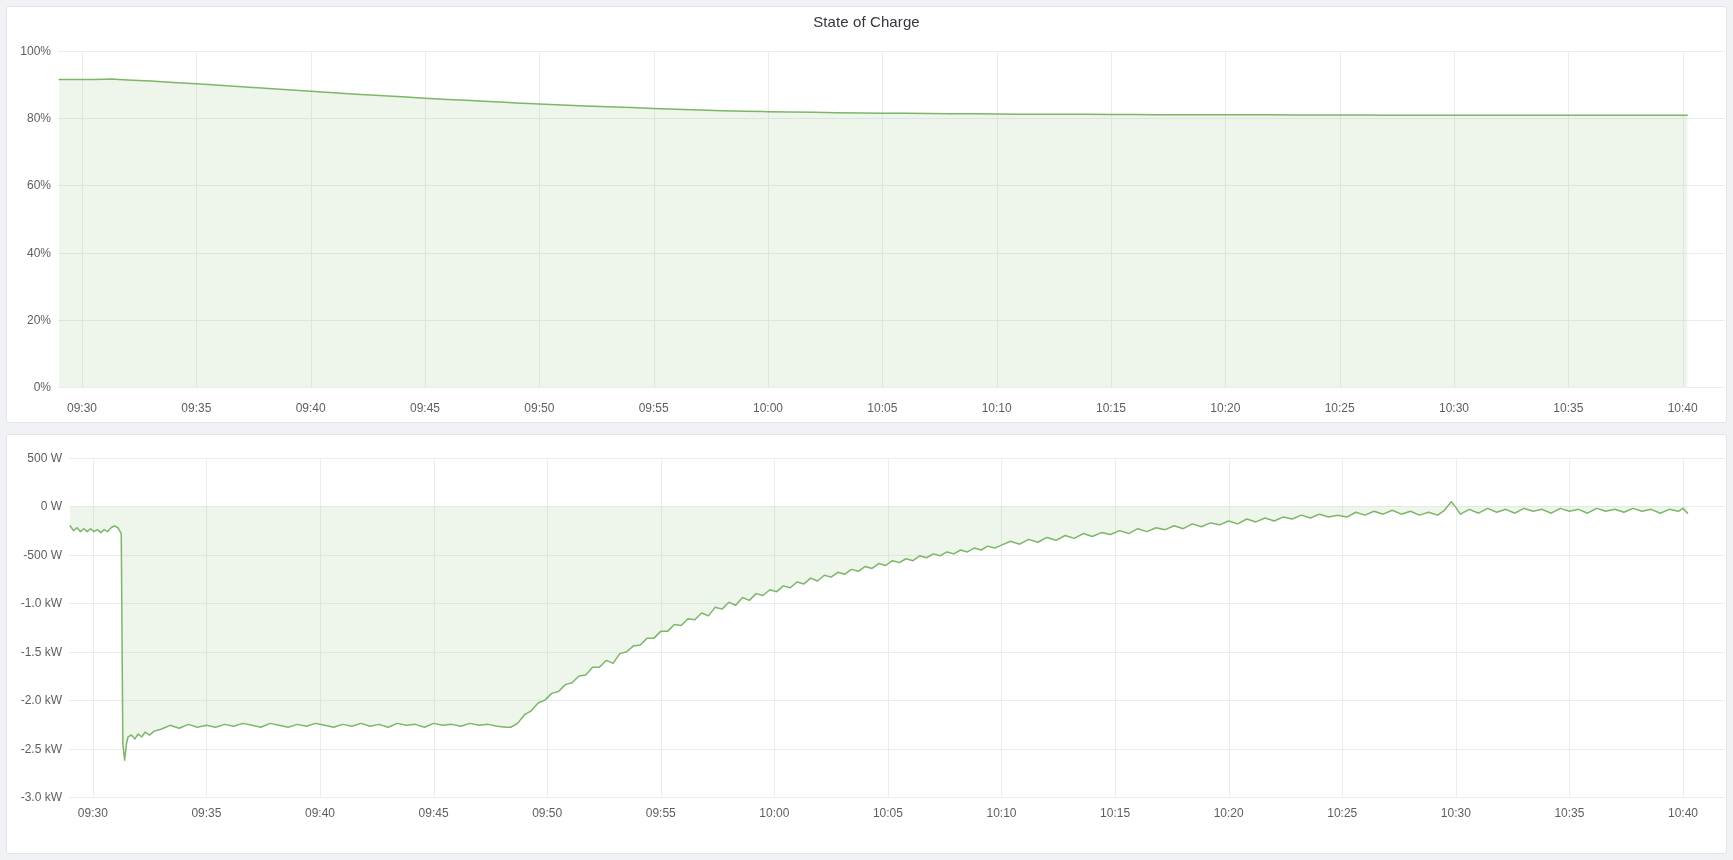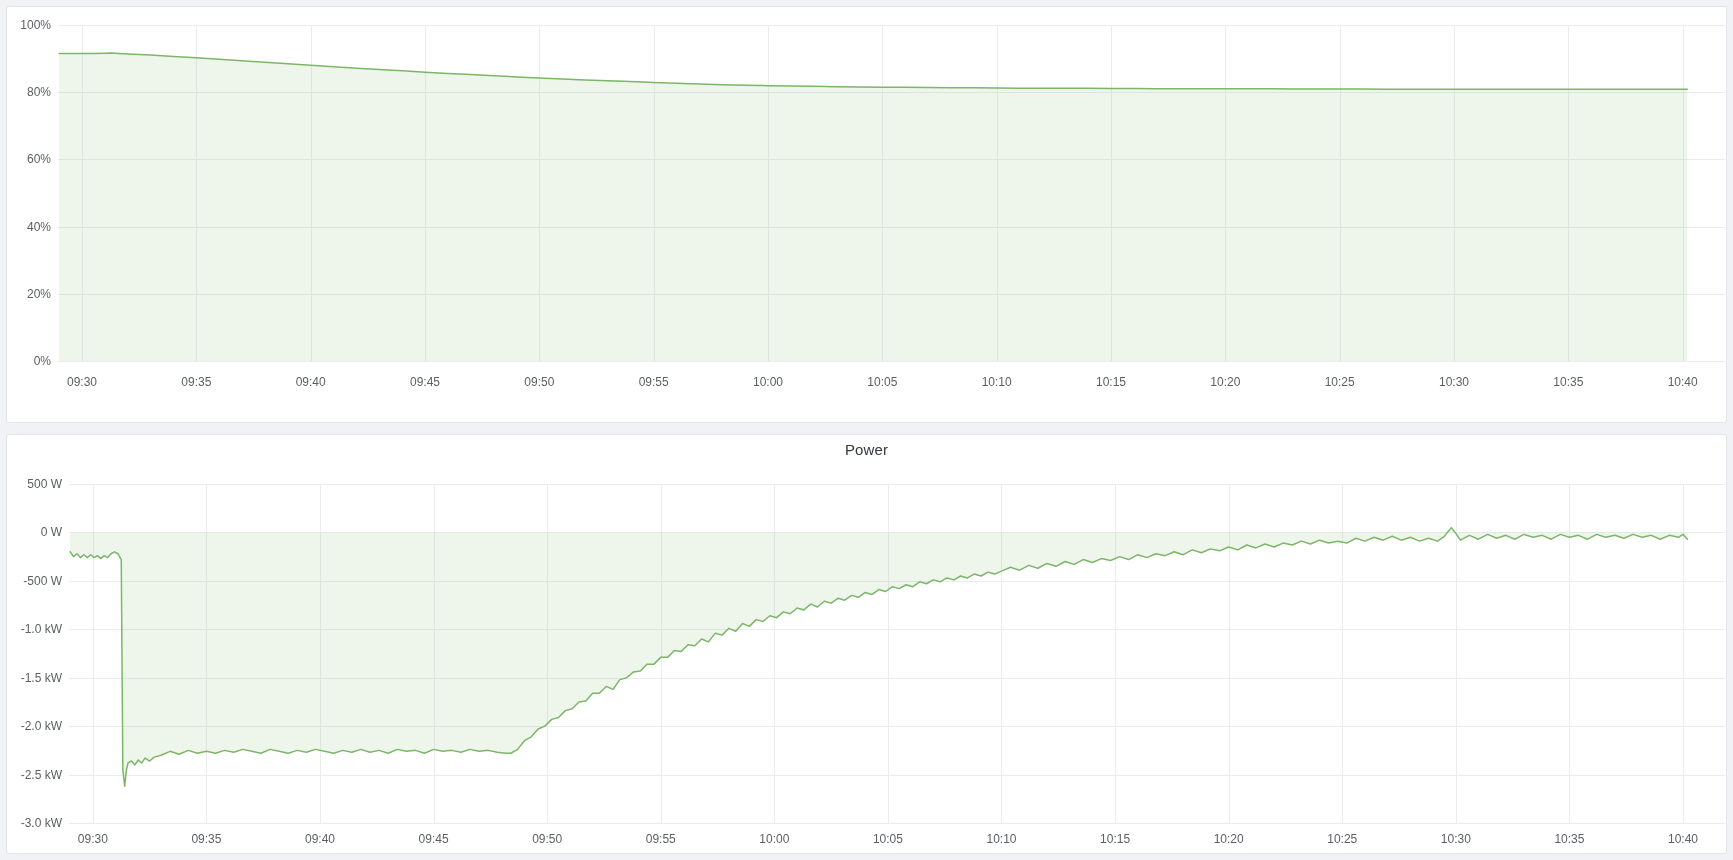--- a/index.html
+++ b/index.html
@@ -27,20 +27,23 @@
     font-size:15px;font-weight:500;color:#33363d;letter-spacing:0.1px;
   }
   .chart-svg{display:block;}
   .gridline{stroke:#ebecef;stroke-width:1;}
   .axis-label{fill:#5b5e64;font-size:12px;font-family:"Liberation Sans",sans-serif;}
 </style>
 </head>
 <body>
 
 <div class="panel panel-1">
+  <div class="panel-header">
+    <span class="panel-title">State of Charge</span>
+  </div>
   <svg class="chart-svg" id="chart0" width="1721" height="391">
       <g shape-rendering="crispEdges">
         <line x1="51" x2="1718" y1="354.5" y2="354.5" class="gridline"></line>
         <line x1="51" x2="1718" y1="287.5" y2="287.5" class="gridline"></line>
         <line x1="51" x2="1718" y1="220.5" y2="220.5" class="gridline"></line>
         <line x1="51" x2="1718" y1="152.5" y2="152.5" class="gridline"></line>
         <line x1="51" x2="1718" y1="85.5" y2="85.5" class="gridline"></line>
         <line x1="51" x2="1718" y1="18.5" y2="18.5" class="gridline"></line>
         <line x1="75.5" x2="75.5" y1="18" y2="354" class="gridline"></line>
         <line x1="189.5" x2="189.5" y1="18" y2="354" class="gridline"></line>
@@ -80,23 +83,20 @@
         <text x="1447.0267489711935" y="379" text-anchor="middle" class="axis-label">10:30</text>
         <text x="1561.3614540466394" y="379" text-anchor="middle" class="axis-label">10:35</text>
         <text x="1675.6961591220852" y="379" text-anchor="middle" class="axis-label">10:40</text>
       </g>
       <path d="M52.14,354.00 L52.14,46.56 L75.01,46.56 L86.44,46.39 L97.88,46.22 L104.74,46.06 L111.60,46.39 L120.74,46.90 L143.61,48.07 L166.48,49.42 L189.34,50.76 L212.21,52.27 L235.08,53.78 L257.95,55.30 L280.81,56.81 L303.68,58.32 L326.55,59.66 L349.41,61.18 L372.28,62.52 L395.15,63.86 L418.01,65.21 L440.88,66.38 L463.75,67.56 L486.62,68.74 L509.48,69.91 L532.35,70.92 L555.22,71.93 L578.08,72.94 L600.95,73.78 L623.82,74.62 L646.68,75.46 L669.55,76.30 L692.42,76.97 L715.28,77.64 L738.15,78.14 L761.02,78.65 L783.89,78.98 L806.75,79.32 L829.62,79.66 L852.49,79.99 L875.35,80.16 L898.22,80.33 L921.09,80.50 L943.95,80.66 L966.82,80.83 L989.69,81.00 L1012.55,81.17 L1035.42,81.17 L1058.29,81.34 L1081.16,81.34 L1104.02,81.50 L1126.89,81.50 L1149.76,81.67 L1172.62,81.67 L1195.49,81.67 L1218.36,81.84 L1241.22,81.84 L1264.09,81.84 L1286.96,82.01 L1309.83,82.01 L1332.69,82.01 L1355.56,82.01 L1378.43,82.18 L1401.29,82.18 L1424.16,82.18 L1447.03,82.18 L1469.89,82.18 L1492.76,82.18 L1515.63,82.18 L1538.49,82.18 L1561.36,82.18 L1584.23,82.18 L1607.10,82.18 L1629.96,82.18 L1652.83,82.18 L1675.70,82.18 L1680.27,82.18 L1680.27,354.00 Z" fill="rgba(124,182,104,0.13)" stroke="none"></path>
       <path d="M52.14,46.56 L75.01,46.56 L86.44,46.39 L97.88,46.22 L104.74,46.06 L111.60,46.39 L120.74,46.90 L143.61,48.07 L166.48,49.42 L189.34,50.76 L212.21,52.27 L235.08,53.78 L257.95,55.30 L280.81,56.81 L303.68,58.32 L326.55,59.66 L349.41,61.18 L372.28,62.52 L395.15,63.86 L418.01,65.21 L440.88,66.38 L463.75,67.56 L486.62,68.74 L509.48,69.91 L532.35,70.92 L555.22,71.93 L578.08,72.94 L600.95,73.78 L623.82,74.62 L646.68,75.46 L669.55,76.30 L692.42,76.97 L715.28,77.64 L738.15,78.14 L761.02,78.65 L783.89,78.98 L806.75,79.32 L829.62,79.66 L852.49,79.99 L875.35,80.16 L898.22,80.33 L921.09,80.50 L943.95,80.66 L966.82,80.83 L989.69,81.00 L1012.55,81.17 L1035.42,81.17 L1058.29,81.34 L1081.16,81.34 L1104.02,81.50 L1126.89,81.50 L1149.76,81.67 L1172.62,81.67 L1195.49,81.67 L1218.36,81.84 L1241.22,81.84 L1264.09,81.84 L1286.96,82.01 L1309.83,82.01 L1332.69,82.01 L1355.56,82.01 L1378.43,82.18 L1401.29,82.18 L1424.16,82.18 L1447.03,82.18 L1469.89,82.18 L1492.76,82.18 L1515.63,82.18 L1538.49,82.18 L1561.36,82.18 L1584.23,82.18 L1607.10,82.18 L1629.96,82.18 L1652.83,82.18 L1675.70,82.18 L1680.27,82.18" fill="none" stroke="#7cb668" stroke-width="1.5" stroke-linejoin="round" stroke-linecap="round"></path>
     </svg>
 </div>
 
 <div class="panel panel-2">
-  <div class="panel-header">
-    <span class="panel-title">Power</span>
-  </div>
   <svg class="chart-svg" id="chart1" width="1721" height="394">
       <g shape-rendering="crispEdges">
         <line x1="62" x2="1718" y1="23.5" y2="23.5" class="gridline"></line>
         <line x1="62" x2="1718" y1="71.5" y2="71.5" class="gridline"></line>
         <line x1="62" x2="1718" y1="120.5" y2="120.5" class="gridline"></line>
         <line x1="62" x2="1718" y1="168.5" y2="168.5" class="gridline"></line>
         <line x1="62" x2="1718" y1="217.5" y2="217.5" class="gridline"></line>
         <line x1="62" x2="1718" y1="265.5" y2="265.5" class="gridline"></line>
         <line x1="62" x2="1718" y1="314.5" y2="314.5" class="gridline"></line>
         <line x1="62" x2="1718" y1="362.5" y2="362.5" class="gridline"></line>

